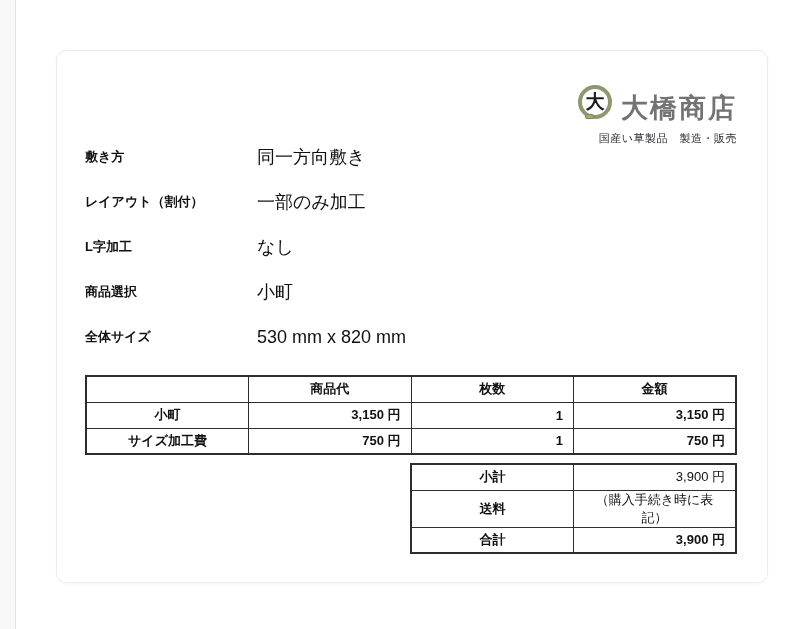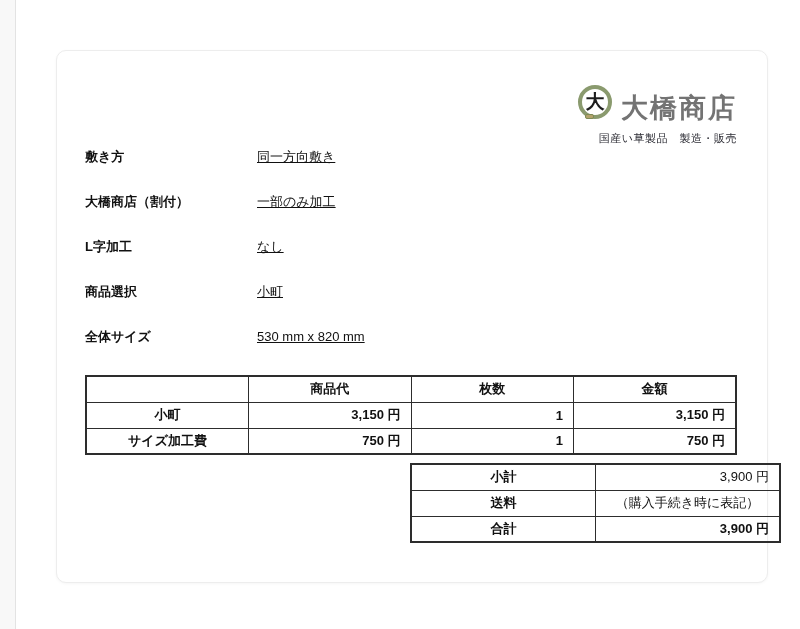--- a/index.html
+++ b/index.html
@@ -25,33 +25,33 @@
     background:#b3a26b; border:1px solid #7d8a55; border-radius:2px; }
   .logo-name { font-family:"Liberation Serif",serif; font-size:27px; font-weight:600;
     color:#737373; letter-spacing:2px; line-height:1.1;margin-top:14px; }
   .logo-tagline { margin-top:7px; font-family:"Liberation Serif",serif;
     font-size:11px; color:#2c2c34; letter-spacing:0.5px; }
 
   
   .kv-list { position:absolute; left:12px; top:99px; width:652px;margin-left:16px; }
   .kv-row { display:flex; align-items:flex-start; height:45px; }
   .kv-label { width:172px; font-size:13px; font-weight:bold; line-height:14px; }
-  .kv-value { font-size:13px; line-height:14px;text-decoration:underline; }
+  .kv-value { font-size:18px; line-height:14px; }
 
   
   table { border-collapse:collapse; table-layout:fixed; font-size:13px; color:#111; }
   th, td { border:1px solid #2d2d2d; height:26px; padding:0 10px; overflow:hidden; }
 
   .items-table { position:absolute; left:28px; top:324px; width:652px;
     border:2px solid #2d2d2d;padding-left:33px; }
   .items-table th { font-weight:bold; text-align:center; }
   .items-table td.cell-name { font-weight:bold; text-align:center; }
   .items-table td.cell-num { text-align:right; font-weight:bold; }
 
-  .summary-table { position:absolute; left:353px; top:412px; width:371px;
+  .summary-table { position:absolute; left:353px; top:412px; width:327px;
     border:2px solid #2d2d2d; }
   .summary-table td.cell-label { font-weight:bold; text-align:center; }
   .summary-table td.cell-amount { text-align:right; font-weight:normal; }
   .summary-table td.cell-center { text-align:center; font-weight:normal; }
   .summary-table td.cell-total { text-align:right; font-weight:bold; }
 </style>
 </head>
 <body>
 
 <div class="left-strip"></div>
@@ -68,21 +68,21 @@
     </div>
     <div class="logo-tagline">国産い草製品　製造・販売</div>
   </div>
 
   <div class="kv-list">
     <div class="kv-row">
       <div class="kv-label">敷き方</div>
       <div class="kv-value">同一方向敷き</div>
     </div>
     <div class="kv-row">
-      <div class="kv-label">大橋商店（割付）</div>
+      <div class="kv-label">レイアウト（割付）</div>
       <div class="kv-value">一部のみ加工</div>
     </div>
     <div class="kv-row">
       <div class="kv-label">L字加工</div>
       <div class="kv-value">なし</div>
     </div>
     <div class="kv-row">
       <div class="kv-label">商品選択</div>
       <div class="kv-value">小町</div>
     </div>

